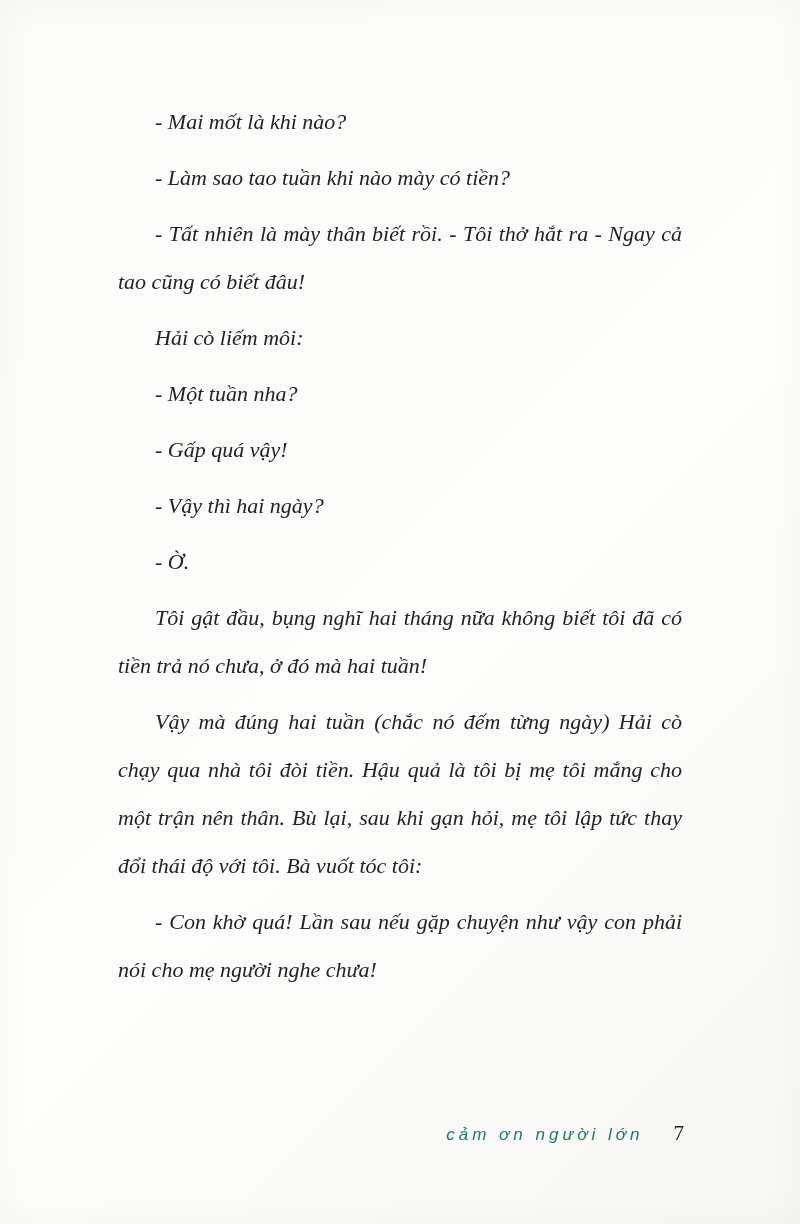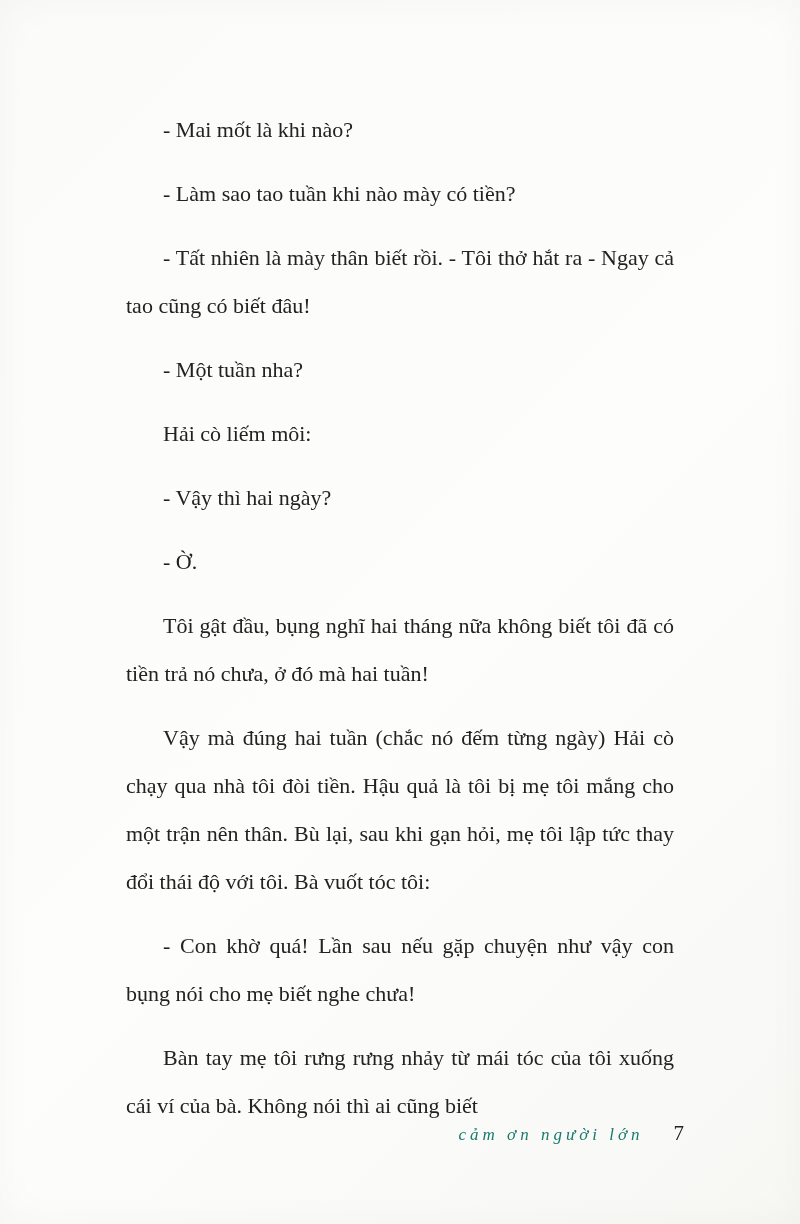--- a/index.html
+++ b/index.html
@@ -21,67 +21,68 @@
     top: 90px;
     left: 110px;
     width: 580px;
     font-size: 22px;
     line-height: 48px;
     color: #222222;
     text-align: justify;
   }
 
   .text-block p {
-    margin: 16px;
+    margin: 8px;
     padding: 0;
     text-indent: 37px;
+    font-style: italic;
   }
 
   .footer {
     position: absolute;
     left: 110px;
     right: 116px;
     bottom: 78px;
     display: flex;
     justify-content: flex-end;
     align-items: baseline;
     gap: 30px;
   }
 
   .running-title {
     color: #177a6d;
     font-style: italic;
     font-size: 17px;
     letter-spacing: 4px;
-    font-family: Liberation Serif, serif;
+    font-family: Liberation Sans, sans-serif;
   }
 
   .page-number {
     color: #222222;
     font-size: 21px;
     font-family: "Liberation Serif", "DejaVu Serif", serif;
   }
 </style>
 </head>
 <body>
 
 <div class="page">
 
   <div class="text-block">
       <p>- Mai mốt là khi nào?</p>
       <p>- Làm sao tao tuần khi nào mày có tiền?</p>
       <p>- Tất nhiên là mày thân biết rồi. - Tôi thở hắt ra - Ngay cả tao cũng có biết đâu!</p>
+      <p>Hải cò liếm môi:</p>
       <p>- Một tuần nha?</p>
-      <p>Hải cò liếm môi:</p>
+      <p>- Gấp quá vậy!</p>
       <p>- Vậy thì hai ngày?</p>
       <p>- Ờ.</p>
       <p>Tôi gật đầu, bụng nghĩ hai tháng nữa không biết tôi đã có tiền trả nó chưa, ở đó mà hai tuần!</p>
       <p>Vậy mà đúng hai tuần (chắc nó đếm từng ngày) Hải cò chạy qua nhà tôi đòi tiền. Hậu quả là tôi bị mẹ tôi mắng cho một trận nên thân. Bù lại, sau khi gạn hỏi, mẹ tôi lập tức thay đổi thái độ với tôi. Bà vuốt tóc tôi:</p>
-      <p>- Con khờ quá! Lần sau nếu gặp chuyện như vậy con bụng nói cho mẹ biết nghe chưa!</p>
-      <p>Bàn tay mẹ tôi rưng rưng nhảy từ mái tóc của tôi xuống cái ví của bà. Không nói thì ai cũng biết</p>
+      <p>- Con khờ quá! Lần sau nếu gặp chuyện như vậy con phải nói cho mẹ người nghe chưa!</p>
     </div>
 
   <div class="footer">
     <span class="running-title">cảm ơn người lớn</span>
     <span class="page-number">7</span>
   </div>
 
 </div>
 
 </body></html>

